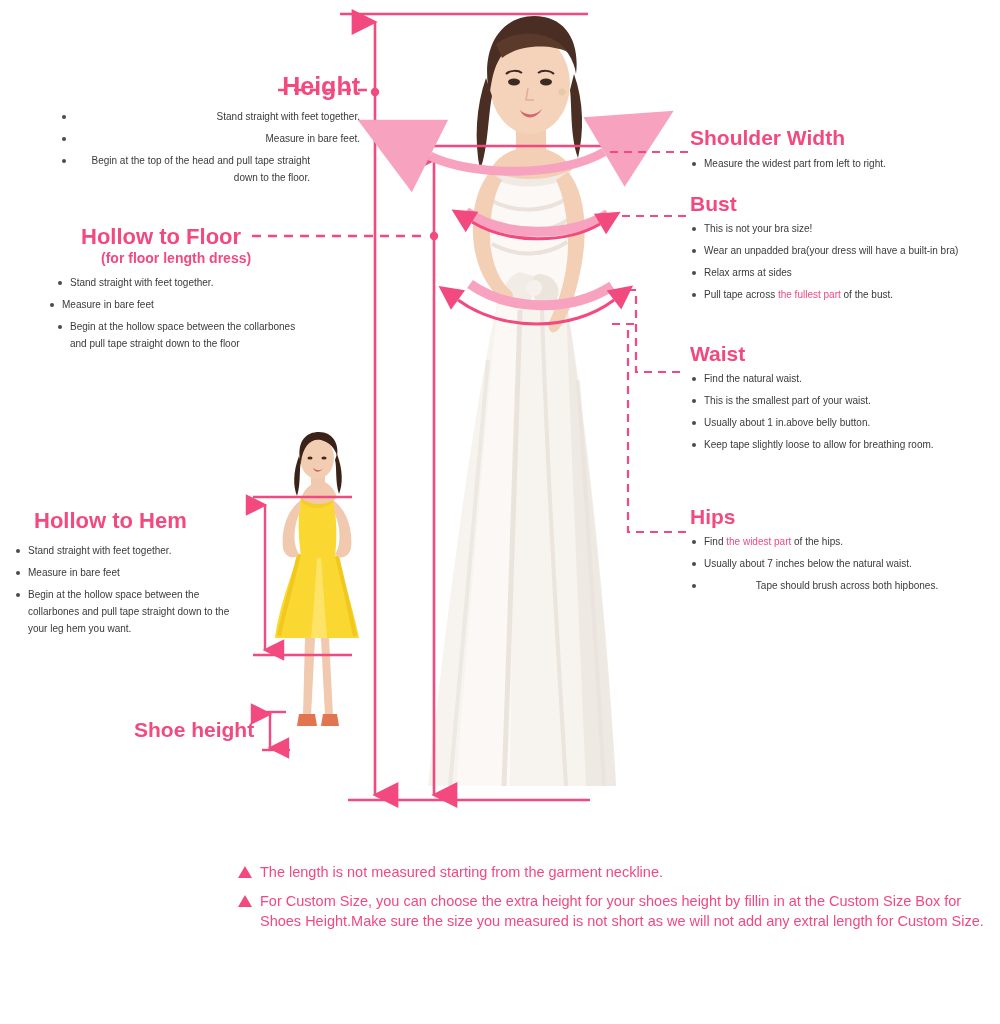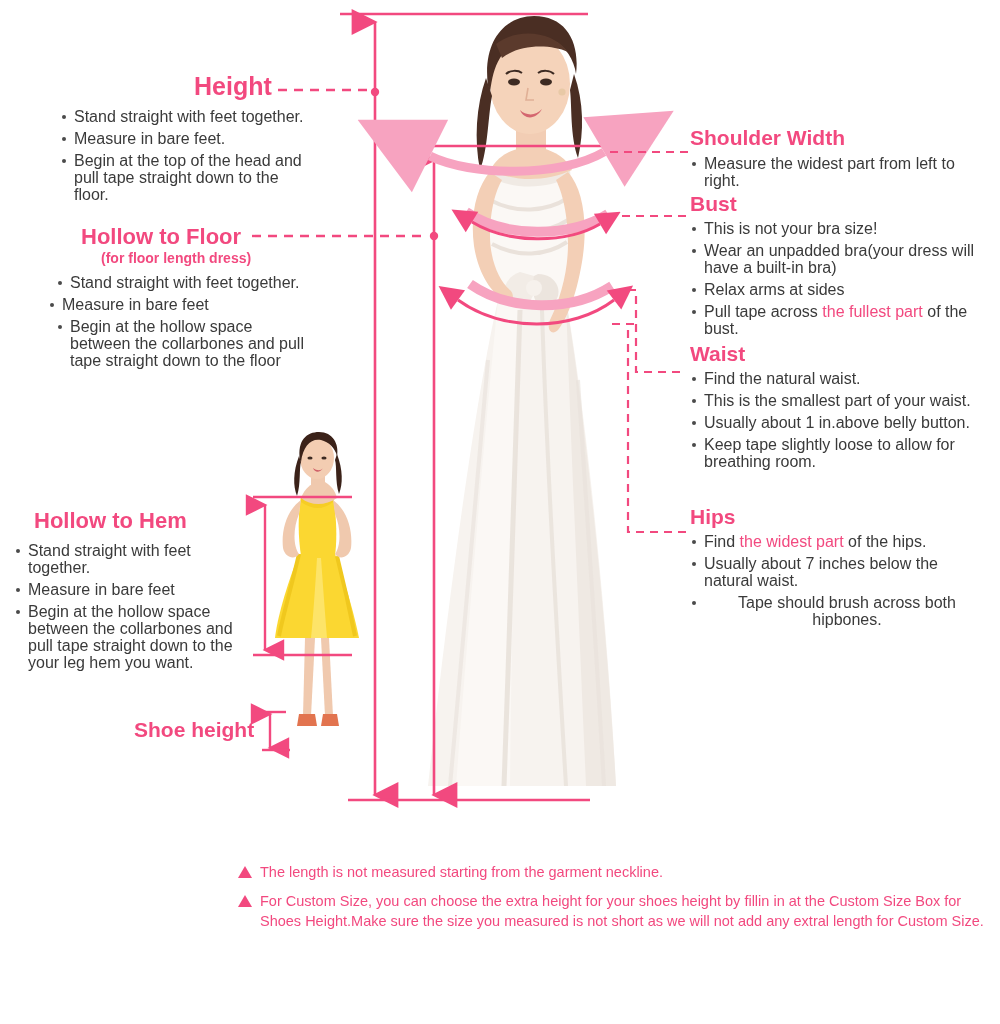--- a/index.html
+++ b/index.html
@@ -21,21 +21,21 @@
   .block { position: absolute; }
   .heading {
     color: #f2497f;
     font-weight: bold;
     white-space: nowrap;
   }
   .bullets { list-style: none; margin: 0; padding: 0; }
   .bullets li {
     position: relative;
     color: #3a3a3a;
-    font-size: 16px;
+    font-size: 10px;
     line-height: 17px;
     padding-left: 14px;
     margin-bottom: 5px;
   }
   .bullets li::before {
     content: "";
     position: absolute;
     left: 2px; top: 7px;
     width: 4px; height: 4px;
     border-radius: 50%;
@@ -225,21 +225,21 @@
 
     <line x1="253" y1="497" x2="352" y2="497" stroke="#f2497f" stroke-width="2.4"></line>
     <line x1="265" y1="505" x2="265" y2="650" stroke="#f2497f" stroke-width="2.4" marker-start="url(#arrowUpSm)" marker-end="url(#arrowDownSm)"></line>
     <line x1="253" y1="655" x2="352" y2="655" stroke="#f2497f" stroke-width="2.4"></line>
 
     <line x1="262" y1="712" x2="286" y2="712" stroke="#f2497f" stroke-width="2.4"></line>
     <line x1="270" y1="714" x2="270" y2="748" stroke="#f2497f" stroke-width="2.4" marker-start="url(#arrowUpSm)" marker-end="url(#arrowDownSm)"></line>
     <line x1="262" y1="750" x2="290" y2="750" stroke="#f2497f" stroke-width="2.4"></line>
   </svg>
 
-  <div class="block" style="left:60px; top:72px; width:300px;">
+  <div class="block" style="left:60px; top:72px; width:300px;text-align:right;">
     <div class="heading" style="font-size:25px; margin-left:134px;">Height</div>
     <ul class="bullets" style="margin-top:7px;">
       <li>Stand straight with feet together.</li>
       <li>Measure in bare feet.</li>
       <li style="width:250px;">Begin at the top of the head and pull tape straight down to the floor.</li>
     </ul>
   </div>
 
   <div class="block" style="left:48px; top:224px; width:300px;">
     <div class="heading" style="font-size:22px; margin-left:33px;">Hollow to Floor</div>

